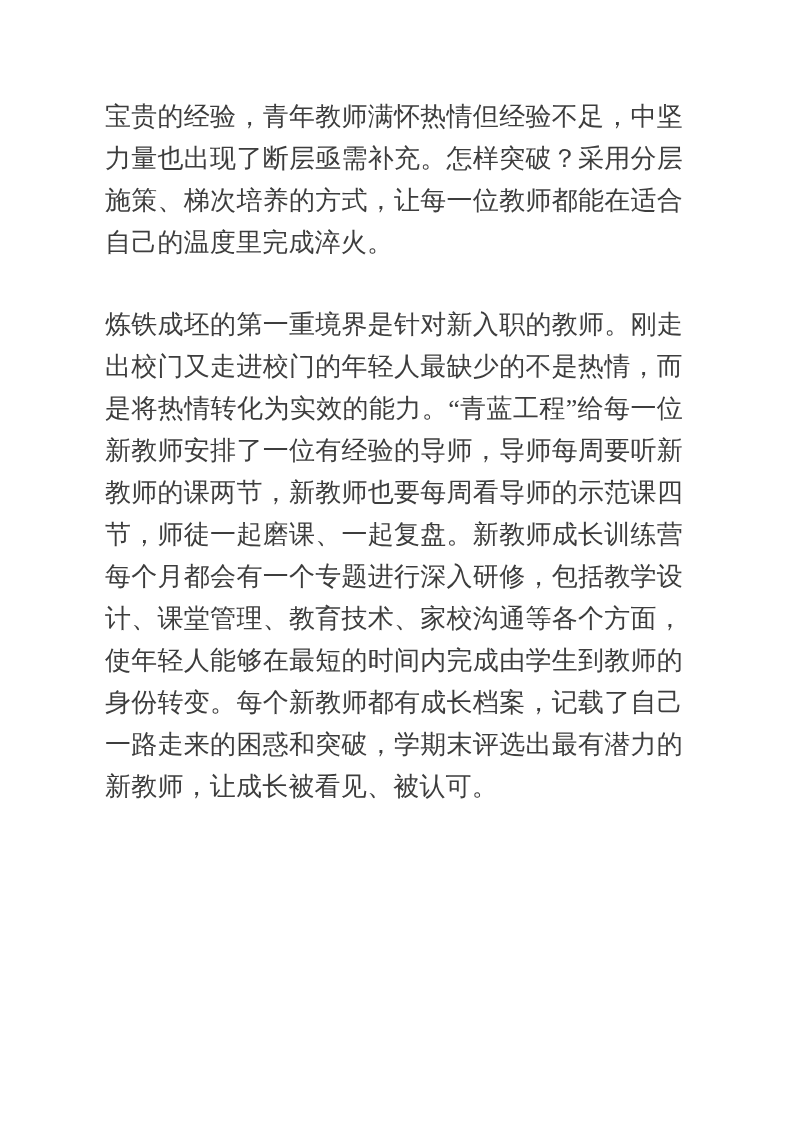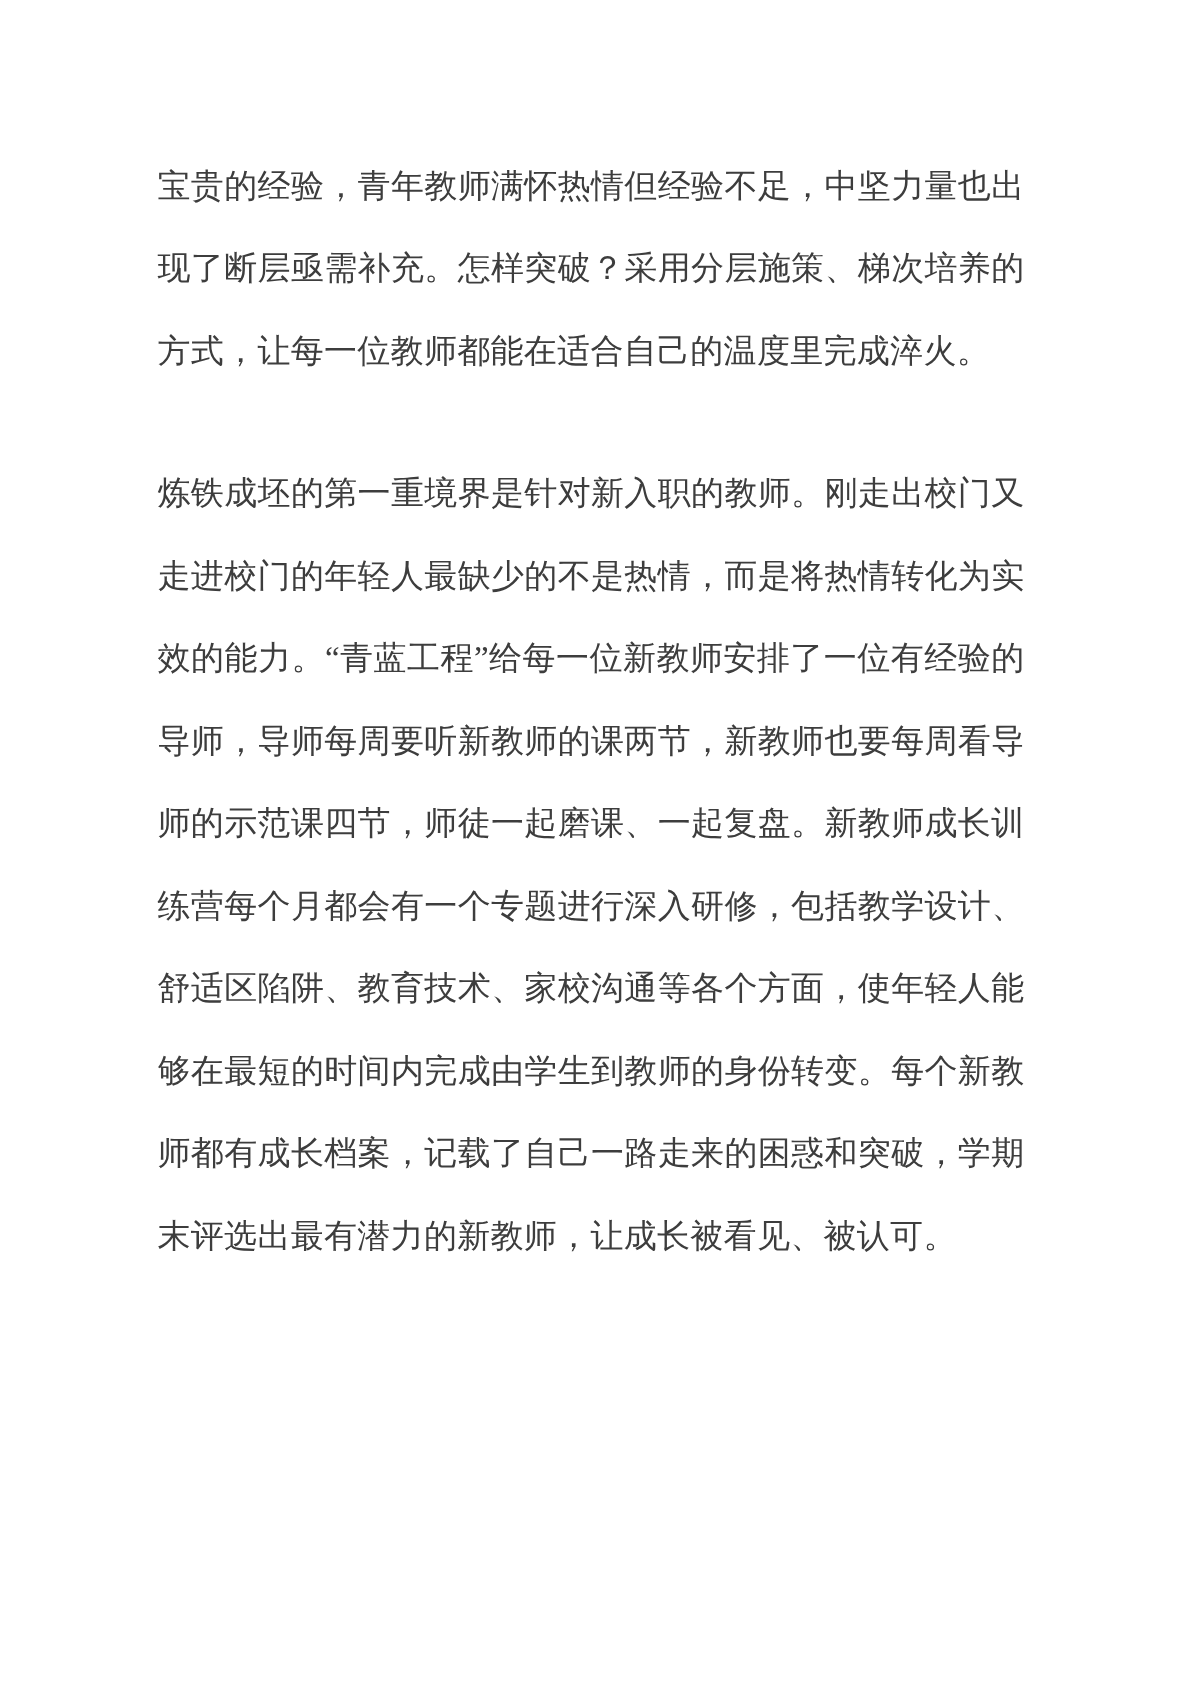--- a/index.html
+++ b/index.html
@@ -16,33 +16,33 @@
     font-family: "Liberation Serif", "DejaVu Serif", serif;
   }
   .text-block {
     position: absolute;
     left: 105px;
     top: 96px;
     width: 578px;
   }
   .text-block p {
     margin: 0 0 40px 0;
-    font-size: 22px;
-    line-height: 55px;
+    font-size: 26px;
+    line-height: 42px;
     color: #3d3d3d;
     text-align: justify;
     text-justify: inter-character;
     letter-spacing: 0.2px;
     word-break: break-all;
   }
   .text-block p:last-child {
     margin-bottom: 0;
   }
 </style>
 </head>
 <body>
 
 <div class="page">
   <div class="text-block">
     <p>宝贵的经验，青年教师满怀热情但经验不足，中坚力量也出现了断层亟需补充。怎样突破？采用分层施策、梯次培养的方式，让每一位教师都能在适合自己的温度里完成淬火。</p>
-    <p>炼铁成坯的第一重境界是针对新入职的教师。刚走出校门又走进校门的年轻人最缺少的不是热情，而是将热情转化为实效的能力。“青蓝工程”给每一位新教师安排了一位有经验的导师，导师每周要听新教师的课两节，新教师也要每周看导师的示范课四节，师徒一起磨课、一起复盘。新教师成长训练营每个月都会有一个专题进行深入研修，包括教学设计、舒适区陷阱、教育技术、家校沟通等各个方面，使年轻人能够在最短的时间内完成由学生到教师的身份转变。每个新教师都有成长档案，记载了自己一路走来的困惑和突破，学期末评选出最有潜力的新教师，让成长被看见、被认可。</p>
+    <p>炼铁成坯的第一重境界是针对新入职的教师。刚走出校门又走进校门的年轻人最缺少的不是热情，而是将热情转化为实效的能力。“青蓝工程”给每一位新教师安排了一位有经验的导师，导师每周要听新教师的课两节，新教师也要每周看导师的示范课四节，师徒一起磨课、一起复盘。新教师成长训练营每个月都会有一个专题进行深入研修，包括教学设计、课堂管理、教育技术、家校沟通等各个方面，使年轻人能够在最短的时间内完成由学生到教师的身份转变。每个新教师都有成长档案，记载了自己一路走来的困惑和突破，学期末评选出最有潜力的新教师，让成长被看见、被认可。</p>
   </div>
 </div>
 
 </body></html>

